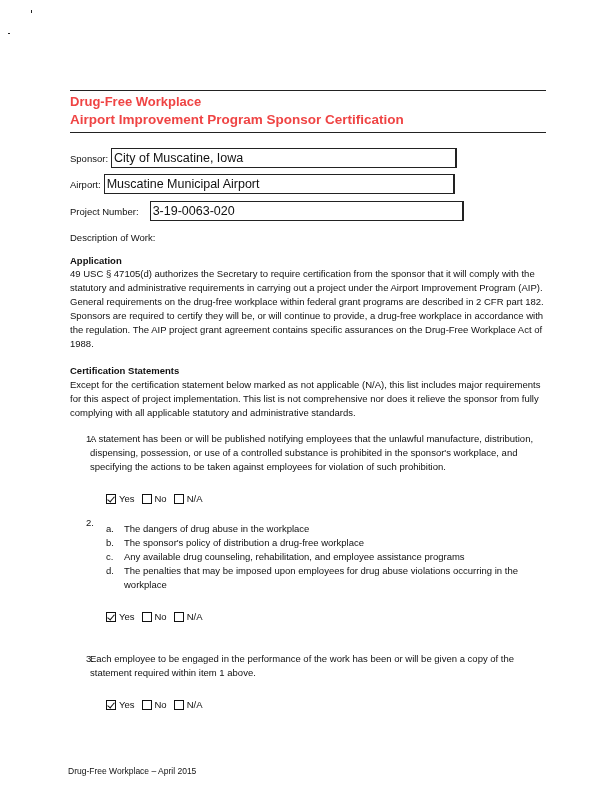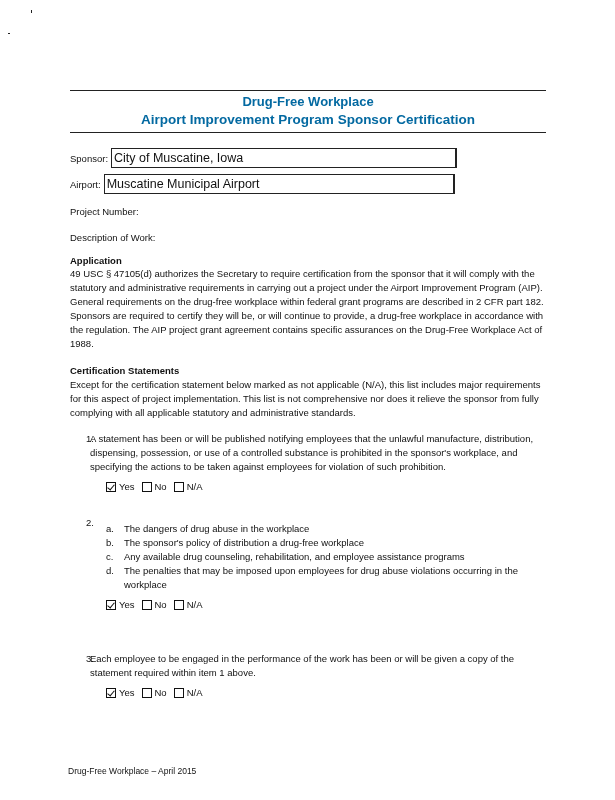--- a/index.html
+++ b/index.html
@@ -3,22 +3,22 @@
   <meta charset="utf-8">
   <style>
     html, body { margin: 0; padding: 0; background: #ffffff; }
     body {
       width: 615px; height: 800px; position: relative; overflow: hidden;
       font-family: "Liberation Sans", sans-serif; color: #111;
     }
     .speck { position: absolute; background: #222; }
     .rule { position: absolute; left: 70px; width: 476px; height: 1px; background: #222; }
     .title1, .title2 {
-      position: absolute; left: 70px; width: 476px; text-align: center;
-      font-weight: bold; color: #0369a1;
+      position: absolute; left: 70px; width: 476px; 
+      font-weight: bold; color: #ef4444;
     }
     .title1 { top: 94px; font-size: 13px; }
     .title2 { top: 112px; font-size: 13.5px; }
 
     .field-row { position: absolute; left: 70px; display: flex; align-items: center; height: 18px; }
     .field-label { font-size: 9.5px; margin-right: 3px; white-space: nowrap; }
     .field-box {
       border: 1px solid #222; border-right-width: 2px; height: 14px; line-height: 14px;
       font-size: 12.5px; padding: 2px 2px; box-sizing: content-box; white-space: nowrap; overflow: hidden;
     }
@@ -26,21 +26,21 @@
     .section-head { position: absolute; left: 70px; font-weight: bold; font-size: 9.5px; }
     .para { position: absolute; left: 70px; width: 480px; font-size: 9.5px; line-height: 14px; }
 
     .item { position: absolute; left: 86px; width: 470px; font-size: 9.5px; line-height: 14px; }
     .item .num { position: absolute; left: 0; top: 0; }
     .item .text { margin-left: 4px; }
     .sublist { margin: 6px 0 0 20px; padding: 0; list-style: none; }
     .sublist li { position: relative; padding-left: 18px; line-height: 14px; }
     .sublist li .letter { position: absolute; left: 0; }
 
-    .checks { display: flex; align-items: center; margin: 6px 0 0 20px; font-size: 9.5px; }
+    .checks { display: flex; align-items: center; margin: 18px 0 0 20px; font-size: 9.5px; }
     .check { display: flex; align-items: center; margin-right: 7px; }
     .box {
       width: 10px; height: 10px; border: 1px solid #111; margin-right: 3px;
       position: relative; box-sizing: border-box;
     }
     .box.checked::after {
       content: ""; position: absolute; left: 2px; top: 0px; width: 3px; height: 6px;
       border-right: 1.5px solid #111; border-bottom: 1.5px solid #111; transform: rotate(40deg);
     }
 
@@ -60,20 +60,21 @@
 <div class="field-row" style="top:149px;">
   <span class="field-label">Sponsor:</span>
   <span class="field-box" style="width:339px;">City of Muscatine, Iowa</span>
 </div>
 <div class="field-row" style="top:175px;">
   <span class="field-label">Airport:</span>
   <span class="field-box" style="width:344px;">Muscatine Municipal Airport</span>
 </div>
 <div class="field-row" style="top:202px;gap:8px;">
   <span class="field-label">Project Number:</span>
+  <span class="field-box" style="width:307px;">3-19-0063-020</span>
 </div>
 <div class="field-row" style="top:228px;justify-content:flex-end;">
   <span class="field-label">Description of Work:</span>
 </div>
 
 <div class="section-head" style="top:255px;">Application</div>
 <div class="para" style="top:267px;">49 USC § 47105(d) authorizes the Secretary to require certification from the sponsor that it will comply with the statutory and administrative requirements in carrying out a project under the Airport Improvement Program (AIP).  General requirements on the drug-free workplace within federal grant programs are described in 2 CFR part 182.  Sponsors are required to certify they will be, or will continue to provide, a drug-free workplace in accordance with the regulation.  The AIP project grant agreement contains specific assurances on the Drug-Free Workplace Act of 1988.</div>
 
 <div class="section-head" style="top:365px;">Certification Statements</div>
 <div class="para" style="top:378px;">Except for the certification statement below marked as not applicable (N/A), this list includes major requirements for this aspect of project implementation. This list is not comprehensive nor does it relieve the sponsor from fully complying with all applicable statutory and administrative standards.</div>

